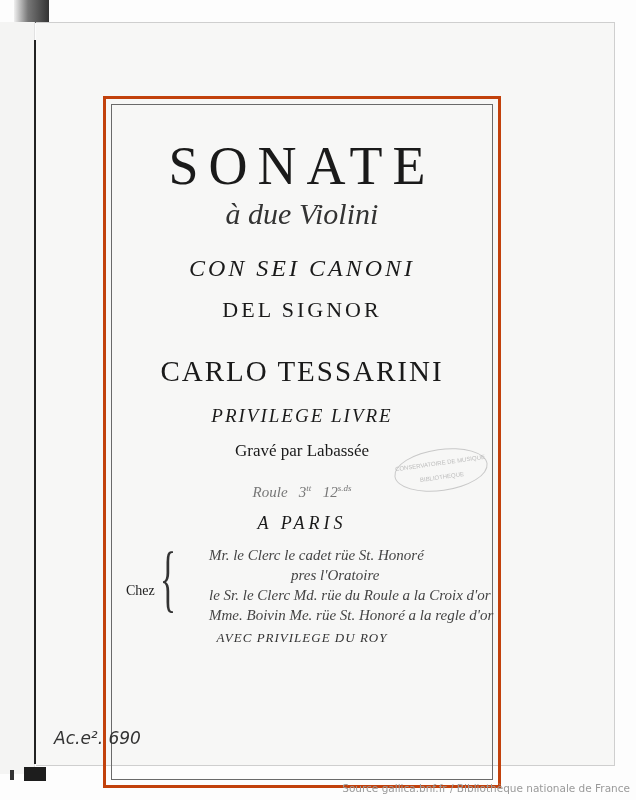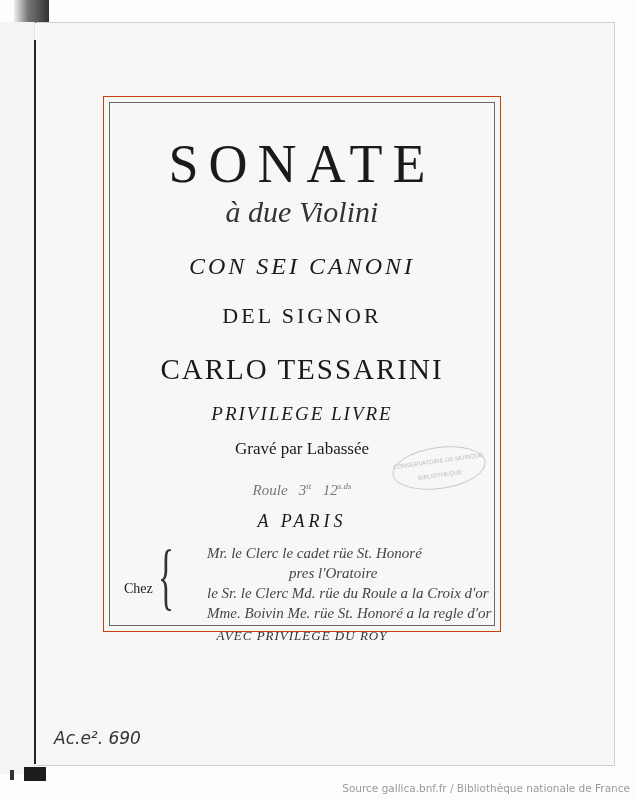--- a/index.html
+++ b/index.html
@@ -25,32 +25,32 @@
   }
   .bottom-tab2 {
     position:absolute; left:10px; top:770px; width:4px; height:10px; background:#333;
   }
   .page {
     position:absolute; left:36px; top:22px; width:578px; height:742px;
     background:#f7f7f6; border-top:1px solid #cfcfcf; border-right:1px solid #cfcfcf;
     border-bottom:1px solid #cfcfcf;
   }
   .frame-outer {
-    position:absolute; left:103px; top:96px; width:398px; height:536px;
-    border:1px solid #c2410c; box-sizing:border-box;
+    position:absolute; left:103px; top:96px; width:398px; height:692px;
+    border:3px solid #c2410c; box-sizing:border-box;
   }
   .frame-inner {
     position:absolute; left:5px; top:5px; right:5px; bottom:5px;
     border:1px solid #6a6a6a;
   }
   .line { position:absolute; left:0; width:100%; text-align:center; color:#1a1a1a; white-space:nowrap; }
   .t-sonate { top:30px; font-size:54px; letter-spacing:10px; font-weight:normal; }
   .t-violini { top:92px; font-size:30px; font-style:italic; color:#333; }
   .t-canoni { top:150px; font-size:24px; font-style:italic; letter-spacing:3px; }
-  .t-signor { top:200px; font-size:22px; letter-spacing:3px; }
+  .t-signor { top:192px; font-size:22px; letter-spacing:3px; }
   .t-carlo { top:250px; font-size:29px; letter-spacing:2px; }
   .t-livre { top:300px; font-size:19px; font-style:italic; letter-spacing:2px; }
   .t-grave { top:336px; font-size:17px; }
   .t-prix { top:378px; font-size:15px; font-style:italic; color:#777; }
   .t-prix sup { font-size:9px; }
   .t-paris { top:408px; font-size:18px; font-style:italic; letter-spacing:4px; }
   .chez-label { position:absolute; left:14px; top:478px; font-size:14px; color:#222; }
   .brace { position:absolute; left:48px; top:436px; font-size:74px; line-height:74px; color:#333; transform:scaleX(0.45); transform-origin:left top; font-family:"Liberation Serif", serif; }
   .addr { position:absolute; left:68px; font-size:15px; font-style:italic; color:#444; white-space:nowrap;margin-left:29px; }
   .a1 { top:442px; }

